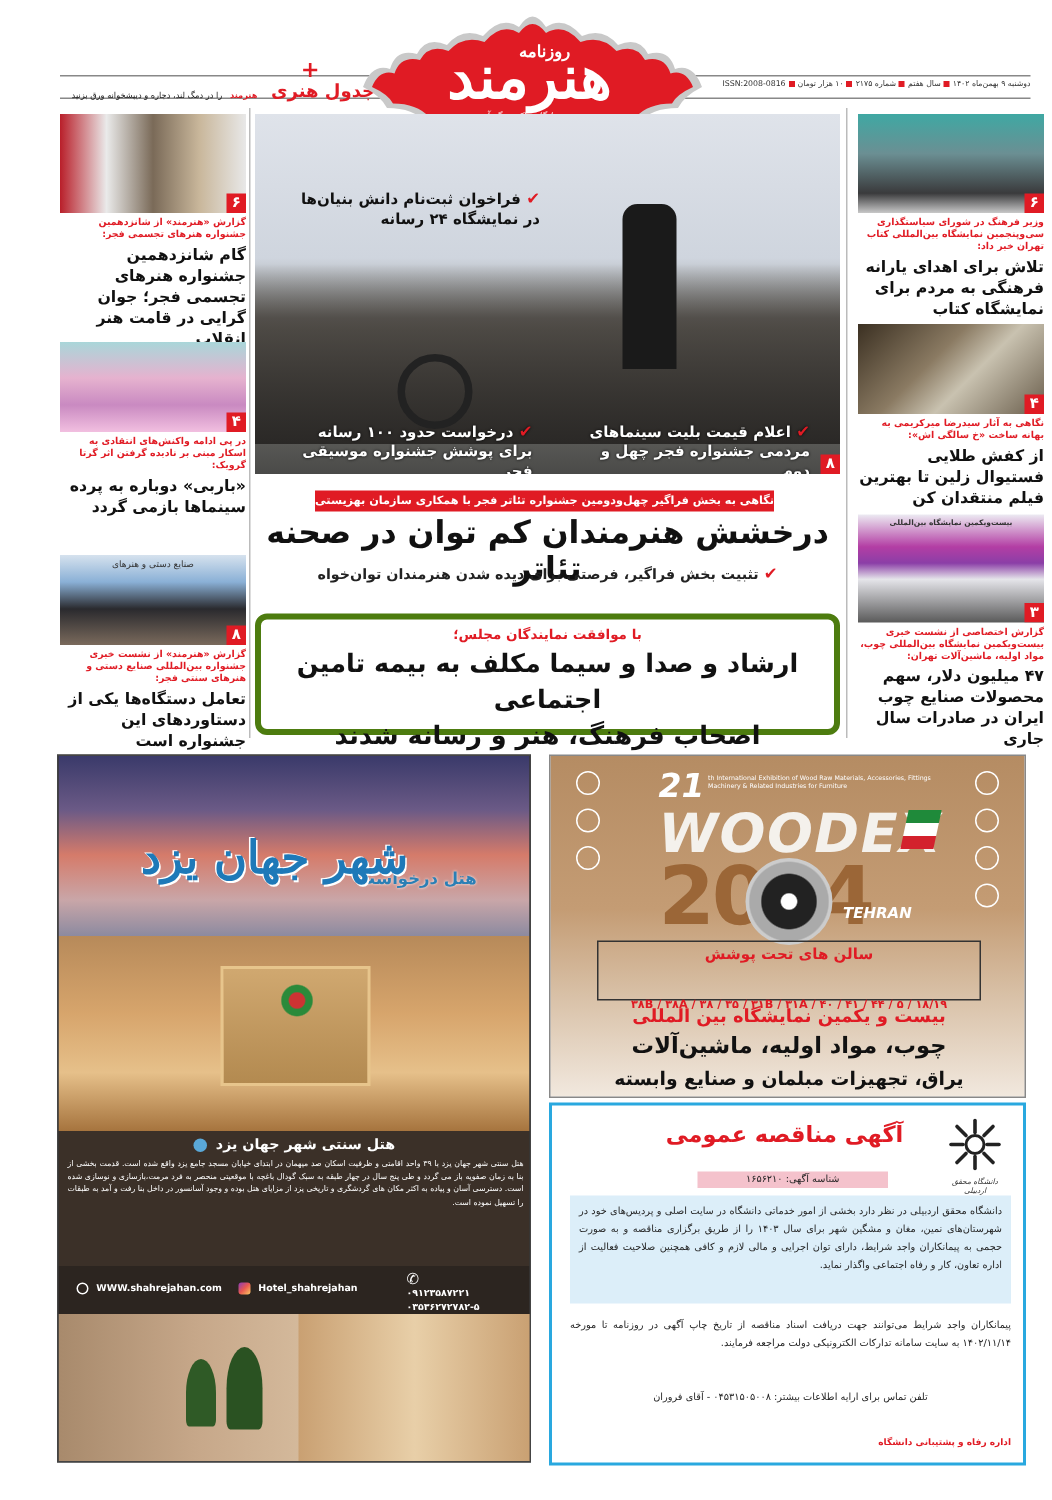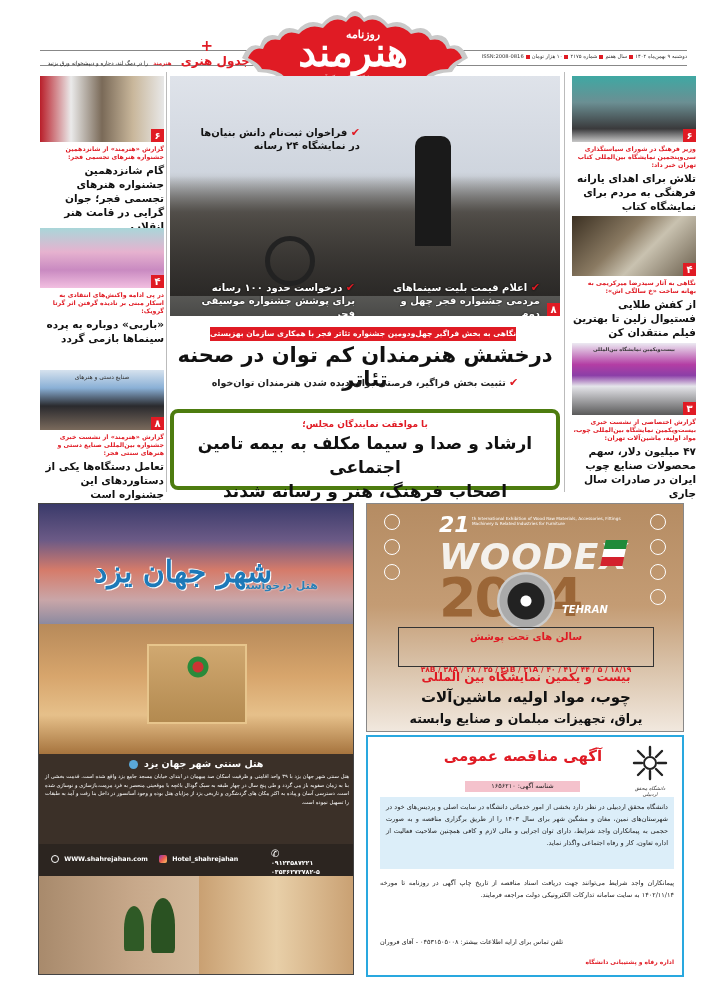--- a/index.html
+++ b/index.html
@@ -63,24 +63,24 @@
   .halls-title { font-size: 10px; font-weight: bold; color: #e01b24; margin-top: 3px; }
   .halls-list { font-size: 7.5px; font-weight: bold; color: #e01b24; margin-top: 23px; direction: rtl; }
   .woodex-fa1 { position: absolute; top: 166px; left: 10px; width: 298px; text-align: center; font-size: 12px; font-weight: bold; color: #e01b24; }
   .woodex-fa2 { position: absolute; top: 184px; left: 10px; width: 298px; text-align: center; font-size: 15px; font-weight: bold; color: #111; }
   .woodex-fa3 { position: absolute; top: 207px; left: 10px; width: 298px; text-align: center; font-size: 12.5px; font-weight: bold; color: #111; }
 
   .ad-tender { position: absolute; top: 735px; left: 366px; width: 318px; height: 242px; border: 2px solid #29a8df; background: #fff; }
   .tender-logo { position: absolute; top: 8px; right: 10px; width: 44px; height: 50px; text-align: center; }
   .tender-logo .caption { font-size: 5px; color: #333; font-style: italic; }
   .tender-title { position: absolute; top: 10px; left: 60px; width: 190px; text-align: center; font-size: 15px; font-weight: bold; color: #e01b24; }
-  .tender-id { position: absolute; top: 44px; left: 97px; width: 115px; height: 11px; background: #f4c2cc; text-align: center; font-size: 6.5px; line-height: 11px; color: #222; }
+  .tender-id { position: absolute; top: 44px; left: 97px; width: 127px; height: 11px; background: #f4c2cc; text-align: center; font-size: 6.5px; line-height: 11px; color: #222; }
   .tender-body { position: absolute; top: 60px; left: 12px; width: 294px; height: 72px; background: #dceef9; padding: 4px 6px; font-size: 6.5px; line-height: 12px; color: #222; text-align: justify; }
   .tender-body2 { position: absolute; top: 140px; left: 12px; width: 294px; font-size: 6.5px; line-height: 12px; color: #222; text-align: justify; }
-  .tender-contact { position: absolute; top: 201px; left: 12px; width: 294px; font-size: 6.5px; color: #222; text-align: left; }
+  .tender-contact { position: absolute; top: 190px; left: 12px; width: 294px; font-size: 6.5px; color: #222; text-align: center; }
   .tender-sign { position: absolute; top: 221px; left: 12px; width: 294px; font-size: 6px; font-weight: bold; color: #e01b24; text-align: right; }
 
   .ad-hotel { position: absolute; top: 503px; left: 38px; width: 316px; height: 472px; border: 1px solid #444; overflow: hidden; background: #2a2a2a; }
   .hotel-sky { position: absolute; top: 0; left: 0; right: 0; height: 120px; background: linear-gradient(180deg, #3a3a6a 0%, #6b5a86 30%, #d57b6a 55%, #c9a6a8 80%, #8c8aa0 100%); }
   .hotel-title-small { position: absolute; top: 75px; left: 200px; font-size: 11px; color: #2b7fb5; font-weight: bold; text-shadow: 0 0 2px #fff; }
   .hotel-title-big { position: absolute; top: 50px; left: 55px; font-size: 30px; color: #1e79b8; font-weight: bold; text-shadow: 1px 1px 0 #fff, -1px -1px 0 #fff; font-family: "DejaVu Serif", serif; }
   .hotel-courtyard1 { position: absolute; top: 120px; left: 0; right: 0; height: 130px; background: linear-gradient(180deg, #b78a5a 0%, #d7a56c 40%, #e6c08a 70%, #a6743e 100%); }
   .hotel-window { position: absolute; top: 140px; left: 108px; width: 100px; height: 80px; background: linear-gradient(180deg, #d0a870, #b38a50); border: 2px solid #e7c58c; }
   .hotel-info { position: absolute; top: 250px; left: 0; right: 0; height: 90px; background: #3b3028; }
   .hotel-info-title { position: absolute; top: 4px; left: 0; width: 100%; text-align: center; font-size: 9.5px; font-weight: bold; color: #fff; }

